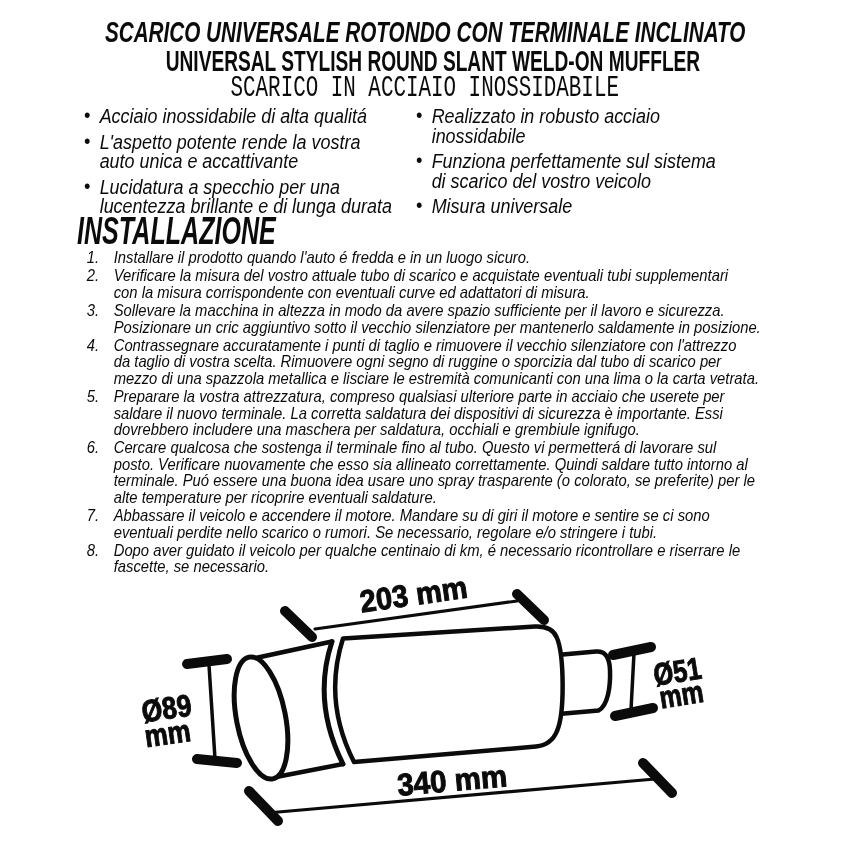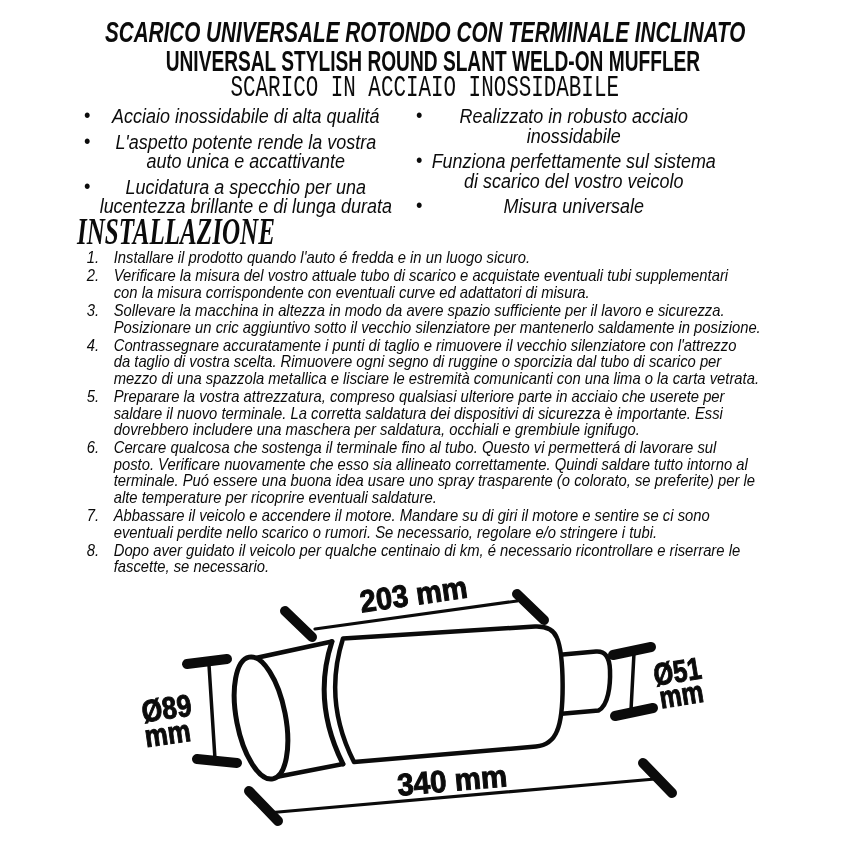--- a/index.html
+++ b/index.html
@@ -8,30 +8,30 @@
 
   .title-row { position:absolute; left:0; width:850px; display:flex; justify-content:center; }
   .title-row > span { white-space:nowrap; display:inline-block; line-height:1; }
   .t1 { top:17px; }
   .t1 > span { font-style:italic; font-weight:bold; font-size:30px; transform:scaleX(0.69); }
   .t2 { top:47px;padding-left:16px; }
   .t2 > span { font-weight:bold; font-size:29px; transform:scaleX(0.66); }
   .t3 { top:74px;font-family:Liberation Mono, monospace; }
   .t3 > span { font-size:29px; transform:scaleX(0.72); }
 
-  .feature-col { position:absolute; top:107px;text-align:center; }
+  .feature-col { position:absolute; top:107px; }
   .feature-col ul { list-style:none; transform:scaleX(0.92); transform-origin:0 0; }
   .col-left  { left:84px; }
   .col-right { left:416px; }
   .feature-col li { position:relative; padding-left:17px; margin-bottom:6px;
                     font-style:italic; font-size:19.5px; line-height:19.5px; }
   .feature-col li::before { content:"\2022"; position:absolute; left:0; top:-1px; font-size:20px; font-style:normal; }
   .ln { white-space:nowrap; }
 
-  .install-heading { position:absolute; left:77px; top:212px;font-family:Liberation Serif, serif; }
+  .install-heading { position:absolute; left:77px; top:212px; }
   .install-heading > span { display:inline-block; white-space:nowrap; font-style:italic; font-weight:bold;
                             font-size:38px; line-height:1; transform:scaleX(0.66); transform-origin:0 0; }
 
   .steps { position:absolute; left:85px; top:250px; width:830px;
            transform:scaleX(0.87); transform-origin:0 0; }
   .steps ol { list-style:none; counter-reset:s; }
   .steps li { counter-increment:s; position:relative; padding-left:33px; margin-bottom:2px;
               font-style:italic; font-size:17px; line-height:16.4px; }
   .steps li::before { content:counter(s) "."; position:absolute; left:2px; top:0; }
 

